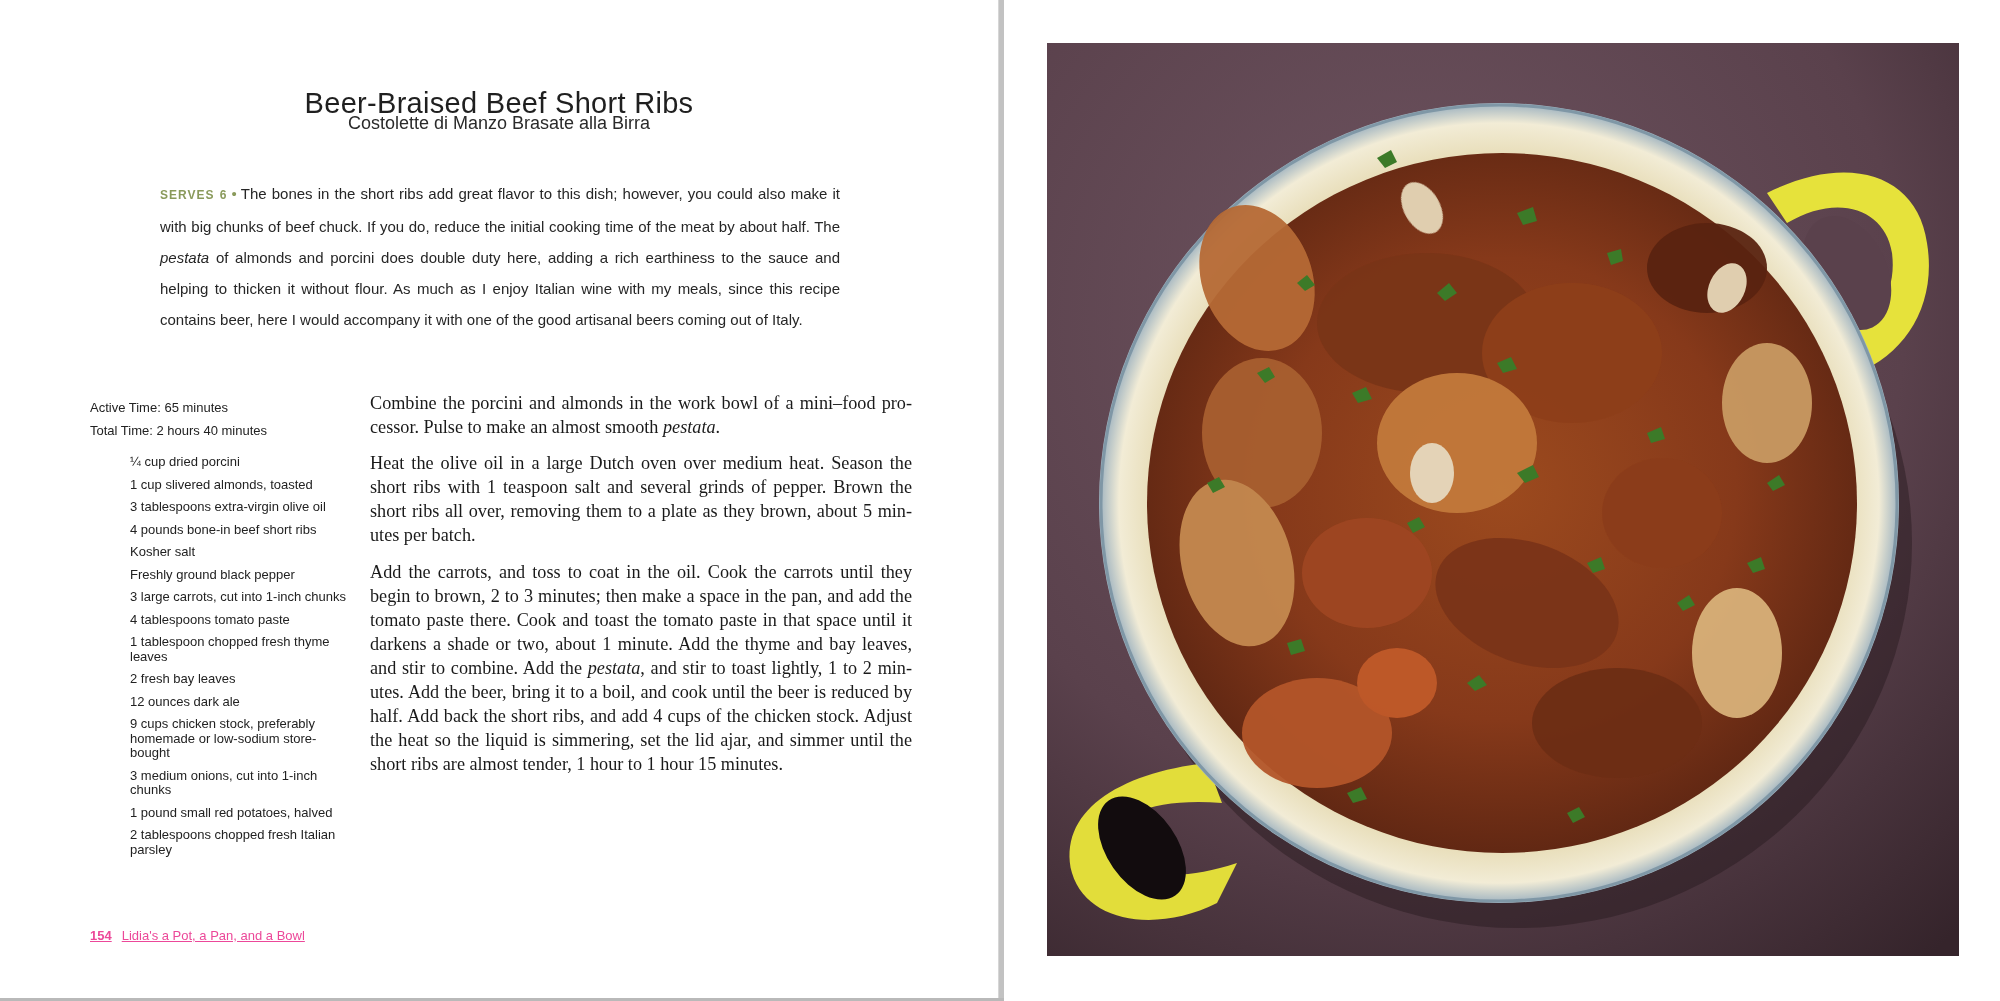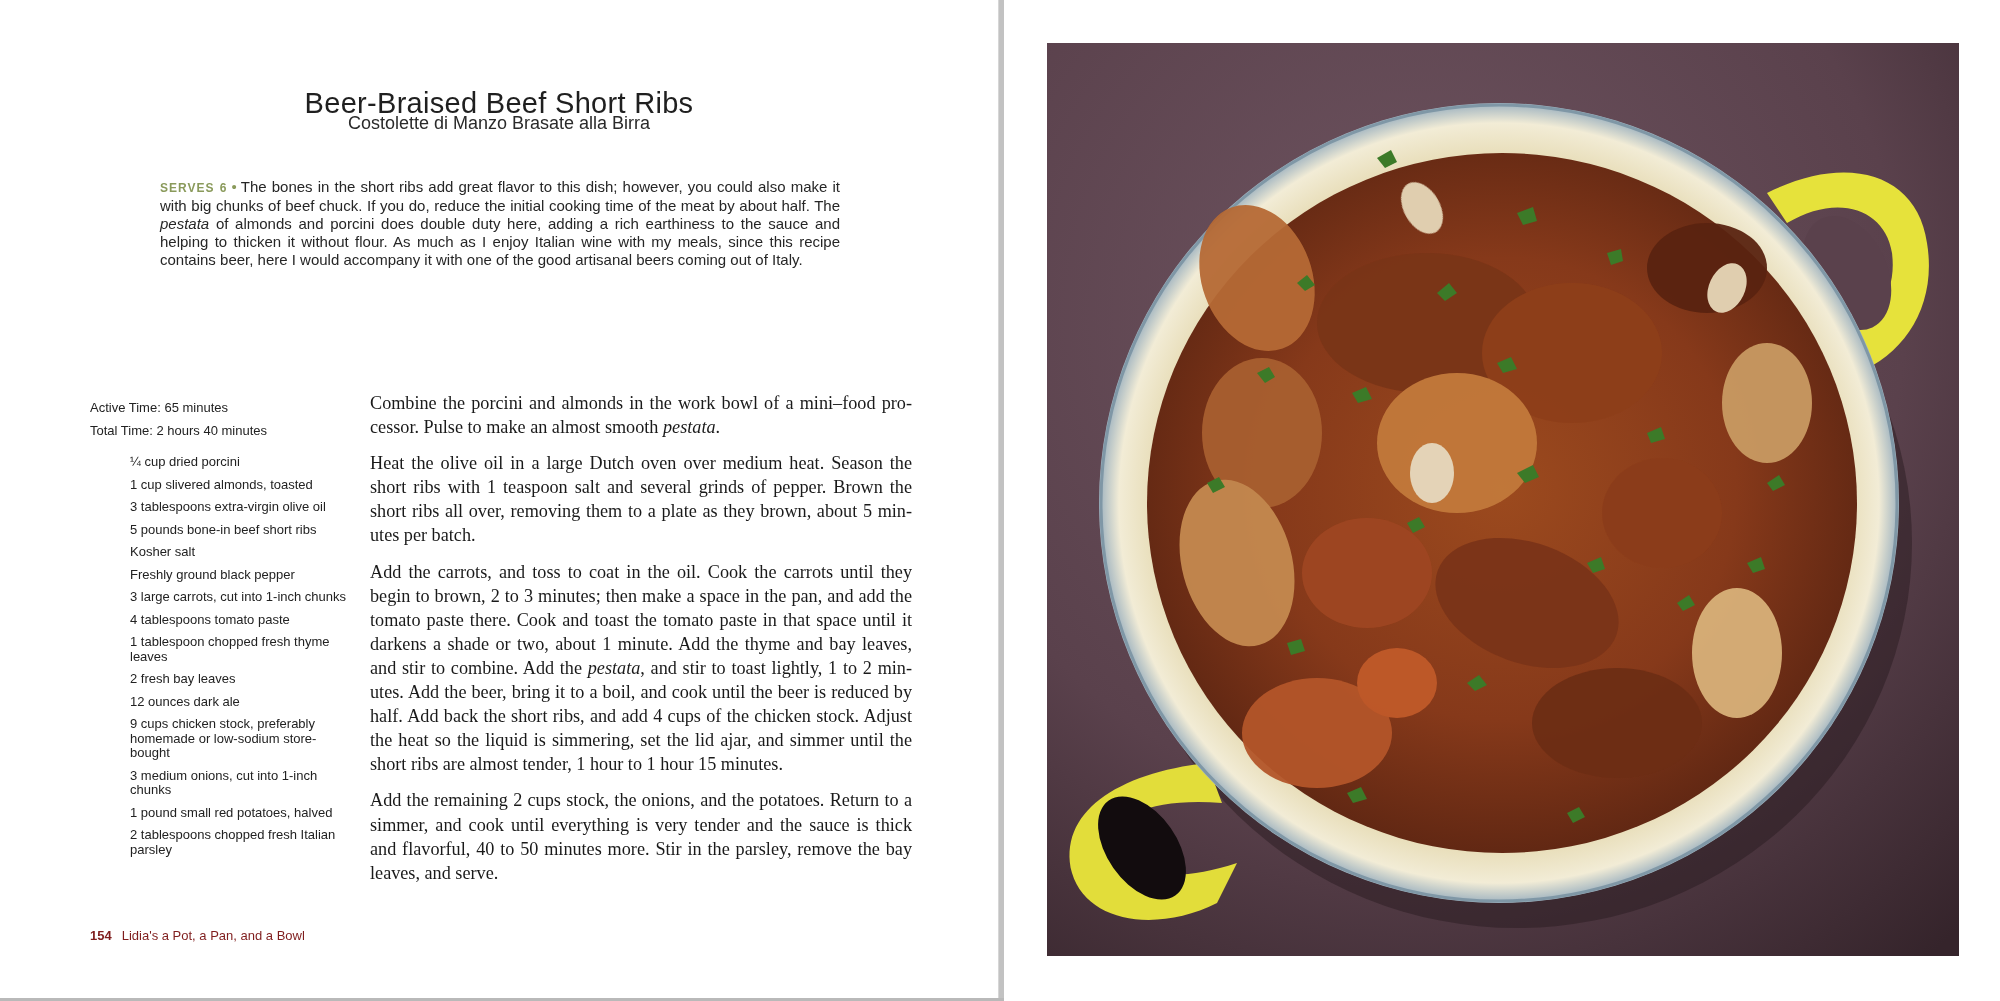--- a/index.html
+++ b/index.html
@@ -35,21 +35,21 @@
     color: #1f1f1f; font-weight: normal;
   }
   .subtitle {
     position: absolute; left: 0; width: 998px; top: 113px;
     text-align: center; font-size: 18px; color: #2a2a2a;
   }
 
   
   .intro {
     position: absolute; left: 160px; top: 178px; width: 680px;
-    font-size: 15px; line-height: 18px; color: #262626;
+    font-size: 15px; line-height: 31px; color: #262626;
     text-align: justify; text-align-last: left;
   }
   .serves {
     color: #8a9a5b; font-weight: bold; font-size: 12px; letter-spacing: 1px;
   }
   .bullet { color: #8a9a5b; margin: 0 4px; }
   .intro em { font-style: italic; }
 
   
   .sidebar {
@@ -66,21 +66,21 @@
     font-family: "Liberation Serif", "DejaVu Serif", serif;
     font-size: 18.2px; line-height: 24.1px; color: #1a1a1a;
   }
   .body p {
     margin: 0 0 12px 0; text-align: justify; hyphens: manual;
   }
   .body em { font-style: italic; }
 
   
   .footer {
-    position: absolute; left: 90px; top: 928px; font-size: 13px; color: #7f1d1d;
+    position: absolute; left: 90px; top: 928px; font-size: 13px; color: #ec4899; text-decoration: underline;
   }
   .footer .page-num { font-weight: bold; margin-right: 10px; }
 
   
   .photo {
     position: absolute; left: 1047px; top: 43px; width: 912px; height: 913px;
     overflow: hidden;
     background:
       radial-gradient(ellipse at 30% 20%, #6f5560 0%, #5f4751 45%, #3e2b33 100%);
   }
@@ -100,40 +100,39 @@
       <span class="serves">SERVES 6</span><span class="bullet">•</span><span>The bones in the short ribs add great flavor to this dish; however, you could also make it with big chunks of beef chuck. If you do, reduce the initial cooking time of the meat by about half. The </span><em>pestata</em><span> of almonds and porcini does double duty here, adding a rich earthiness to the sauce and helping to thicken it without flour. As much as I enjoy Italian wine with my meals, since this recipe contains beer, here I would accompany it with one of the good artisanal beers coming out of Italy.</span>
     </div>
 
     <div class="sidebar">
       <div class="time-line">Active Time: 65 minutes</div>
       <div class="time-line">Total Time: 2 hours 40 minutes</div>
       <div class="ingredients">
         <div class="ingredient">¼ cup dried porcini</div>
         <div class="ingredient">1 cup slivered almonds, toasted</div>
         <div class="ingredient">3 tablespoons extra-virgin olive oil</div>
-        <div class="ingredient">5 pounds bone-in beef short ribs</div>
+        <div class="ingredient">4 pounds bone-in beef short ribs</div>
         <div class="ingredient">Kosher salt</div>
         <div class="ingredient">Freshly ground black pepper</div>
         <div class="ingredient">3 large carrots, cut into 1-inch chunks</div>
         <div class="ingredient">4 tablespoons tomato paste</div>
         <div class="ingredient" style="width:232px">1 tablespoon chopped fresh thyme leaves</div>
         <div class="ingredient">2 fresh bay leaves</div>
         <div class="ingredient">12 ounces dark ale</div>
         <div class="ingredient">9 cups chicken stock, preferably homemade or low-sodium store-bought</div>
         <div class="ingredient">3 medium onions, cut into 1-inch chunks</div>
         <div class="ingredient">1 pound small red potatoes, halved</div>
         <div class="ingredient" style="width:232px">2 tablespoons chopped fresh Italian parsley</div>
       </div>
     </div>
 
     <div class="body">
       <p><span>Combine the porcini and almonds in the work bowl of a mini–food pro­cessor. Pulse to make an almost smooth </span><em>pestata</em><span>.</span></p>
       <p><span>Heat the olive oil in a large Dutch oven over medium heat. Season the short ribs with 1 teaspoon salt and several grinds of pepper. Brown the short ribs all over, removing them to a plate as they brown, about 5 min­utes per batch.</span></p>
       <p><span>Add the carrots, and toss to coat in the oil. Cook the carrots until they begin to brown, 2 to 3 minutes; then make a space in the pan, and add the tomato paste there. Cook and toast the tomato paste in that space until it darkens a shade or two, about 1 minute. Add the thyme and bay leaves, and stir to combine. Add the </span><em>pestata</em><span>, and stir to toast lightly, 1 to 2 min­utes. Add the beer, bring it to a boil, and cook until the beer is reduced by half. Add back the short ribs, and add 4 cups of the chicken stock. Adjust the heat so the liquid is simmering, set the lid ajar, and simmer until the short ribs are almost tender, 1 hour to 1 hour 15 minutes.</span></p>
-      <p><span>Add the remaining 2 cups stock, the onions, and the potatoes. Return to a simmer, and cook until everything is very tender and the sauce is thick and flavorful, 40 to 50 minutes more. Stir in the parsley, remove the bay leaves, and serve.</span></p>
     </div>
 
     <div class="footer">
       <span class="page-num">154</span><span>Lidia's a Pot, a Pan, and a Bowl</span>
     </div>
   </div>
 
   <div class="gutter"></div>
   <div class="page-bottom-edge"></div>
 

